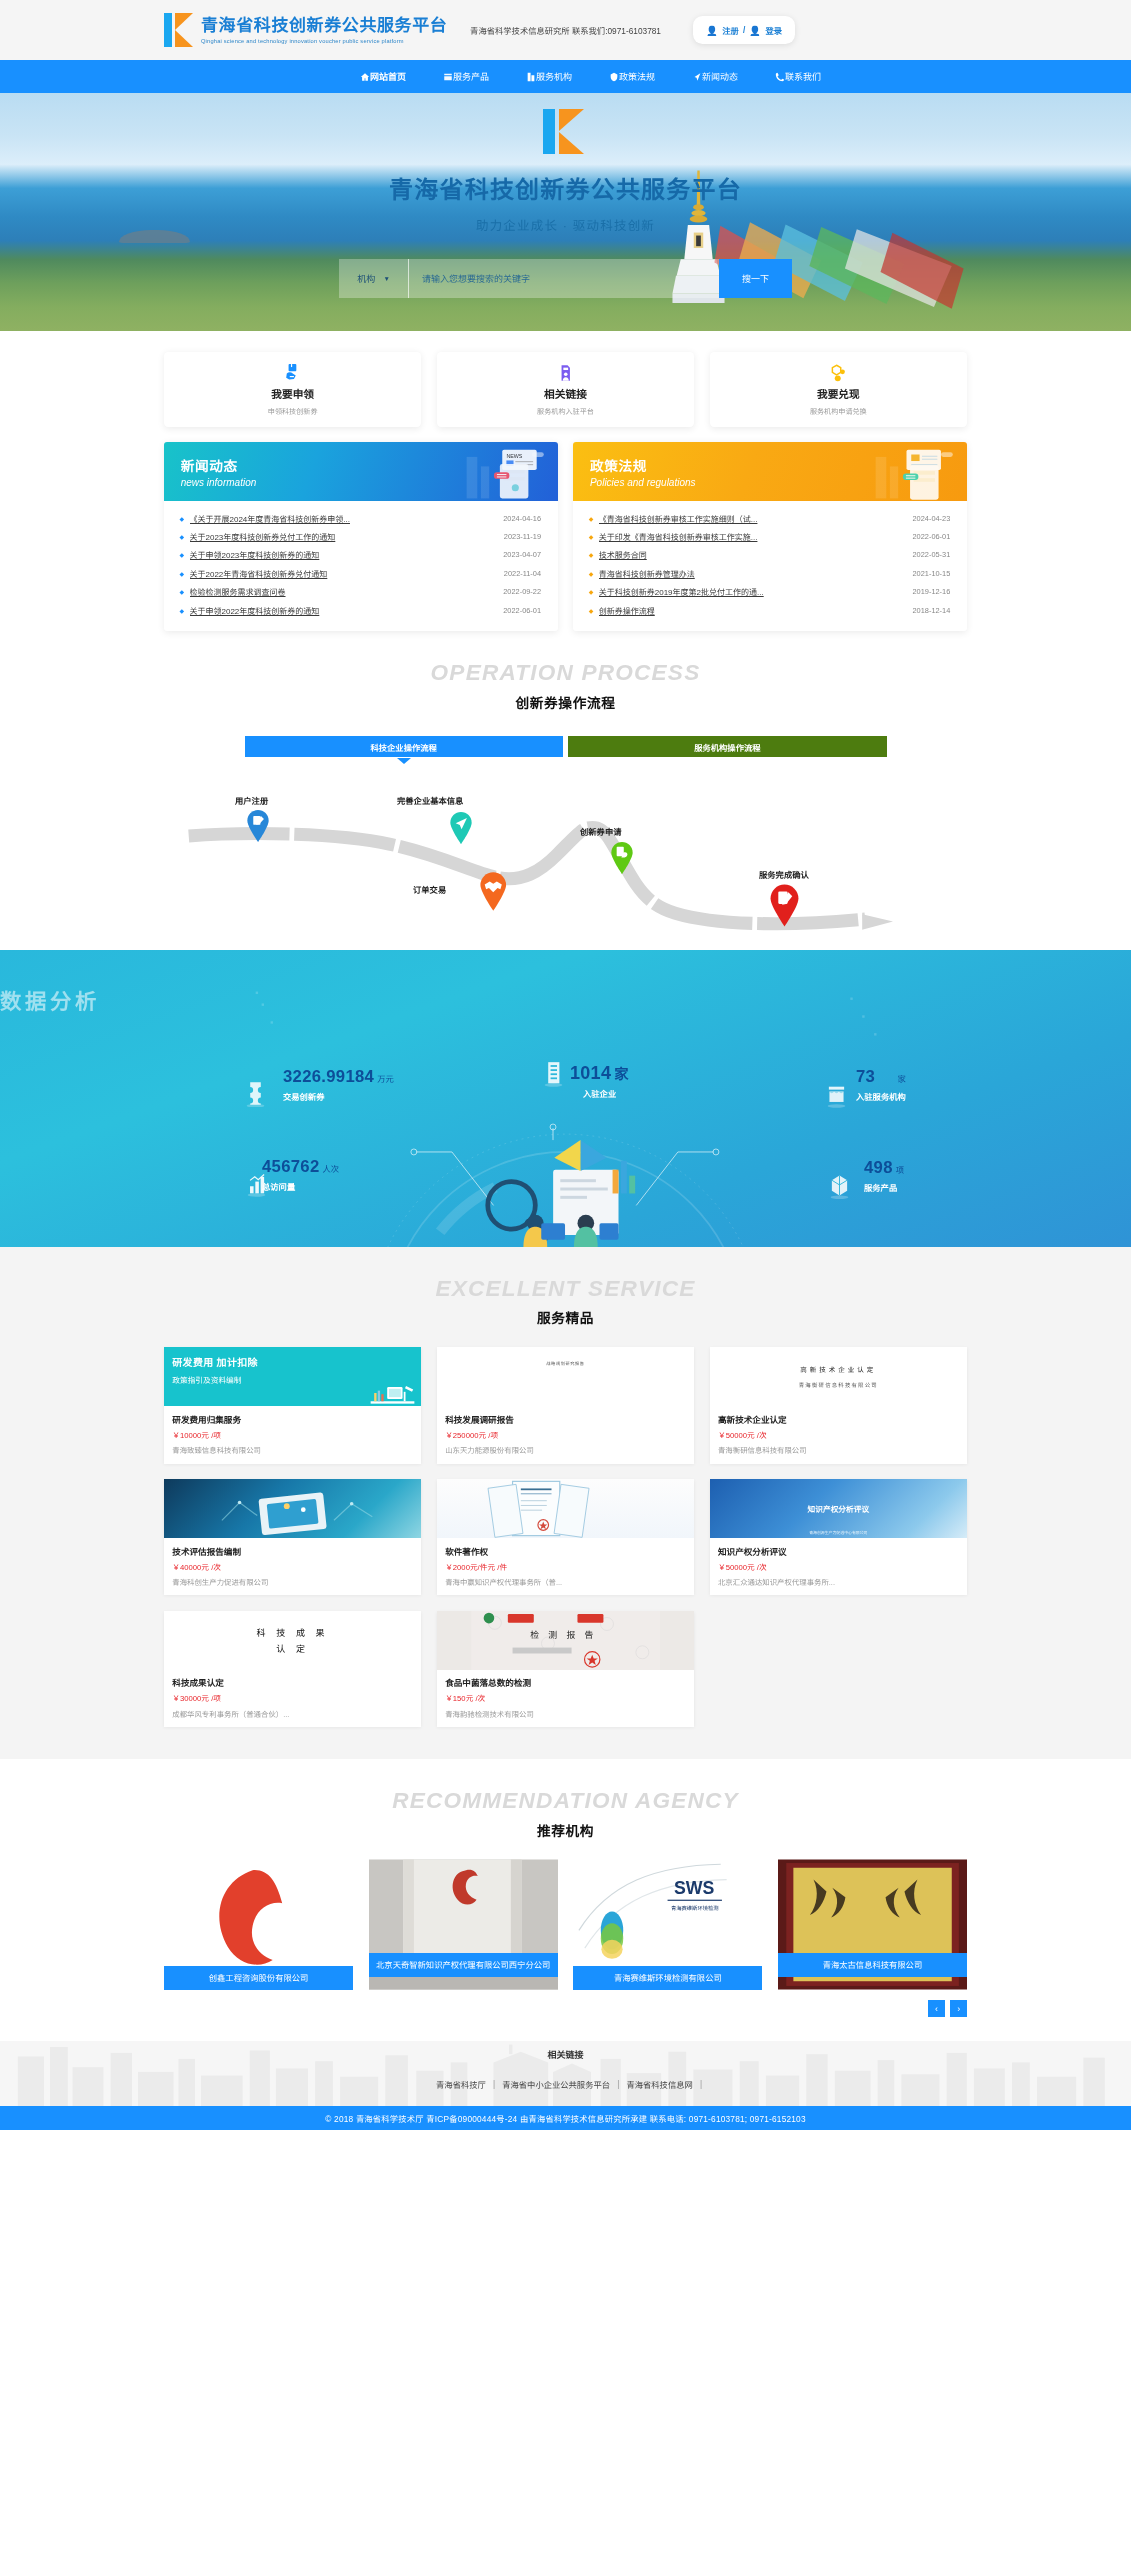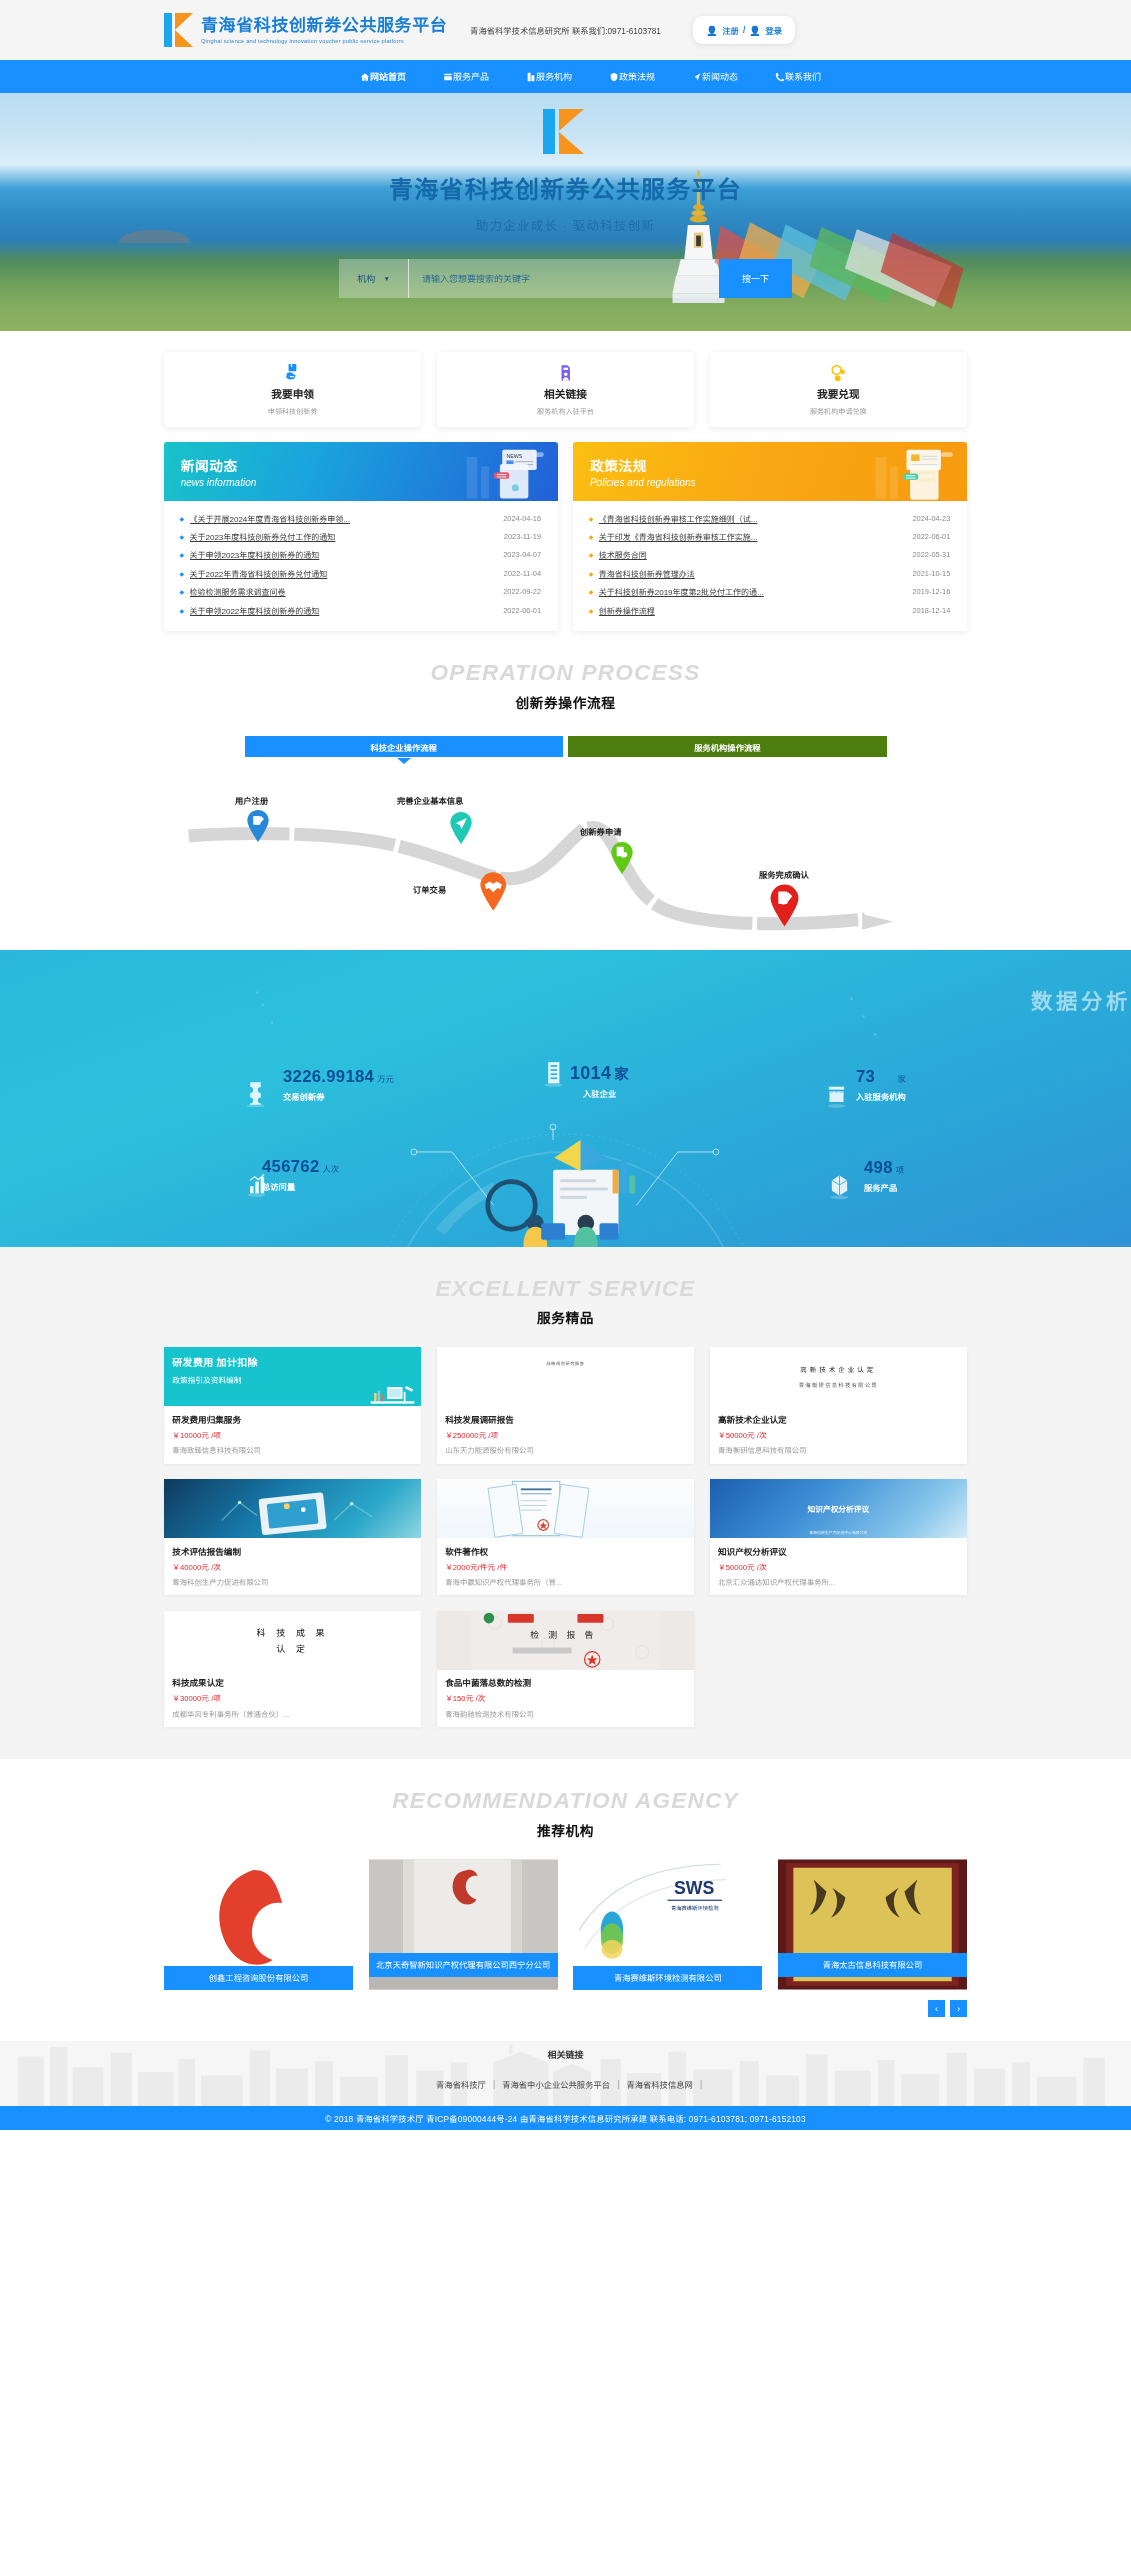--- a/index.html
+++ b/index.html
@@ -207,21 +207,21 @@
   .pin {
     position: absolute; width: 24px; height: 32px;
   }
 
   
   .data-sect {
     height: 297px; position: relative; overflow: hidden;
     background: linear-gradient(160deg,#29b8dc 0%, #2cc0dd 30%, #2aa6d8 70%, #2f93d6 100%);
   }
   .data-title {
-    position: absolute; left: 0; right: 0; top: 34px; text-align: right;
+    position: absolute; left: 0; right: 0; top: 34px; text-align: left;
     font-size: 21.4px; font-weight: bold; color: rgba(255,255,255,.55); letter-spacing: 3.6px;
   }
   .stat {
     position: absolute; color: #fff;
   }
   .stat .row1 { display: flex; align-items: baseline; gap: 3px; justify-content: space-between; }
   .stat .num {
     font-size: 16.7px; font-weight: bold; color: #0d4e99; letter-spacing: 0.3px;
   }
   .stat .unit { font-size: 8.3px; color: #0d4e99; }

